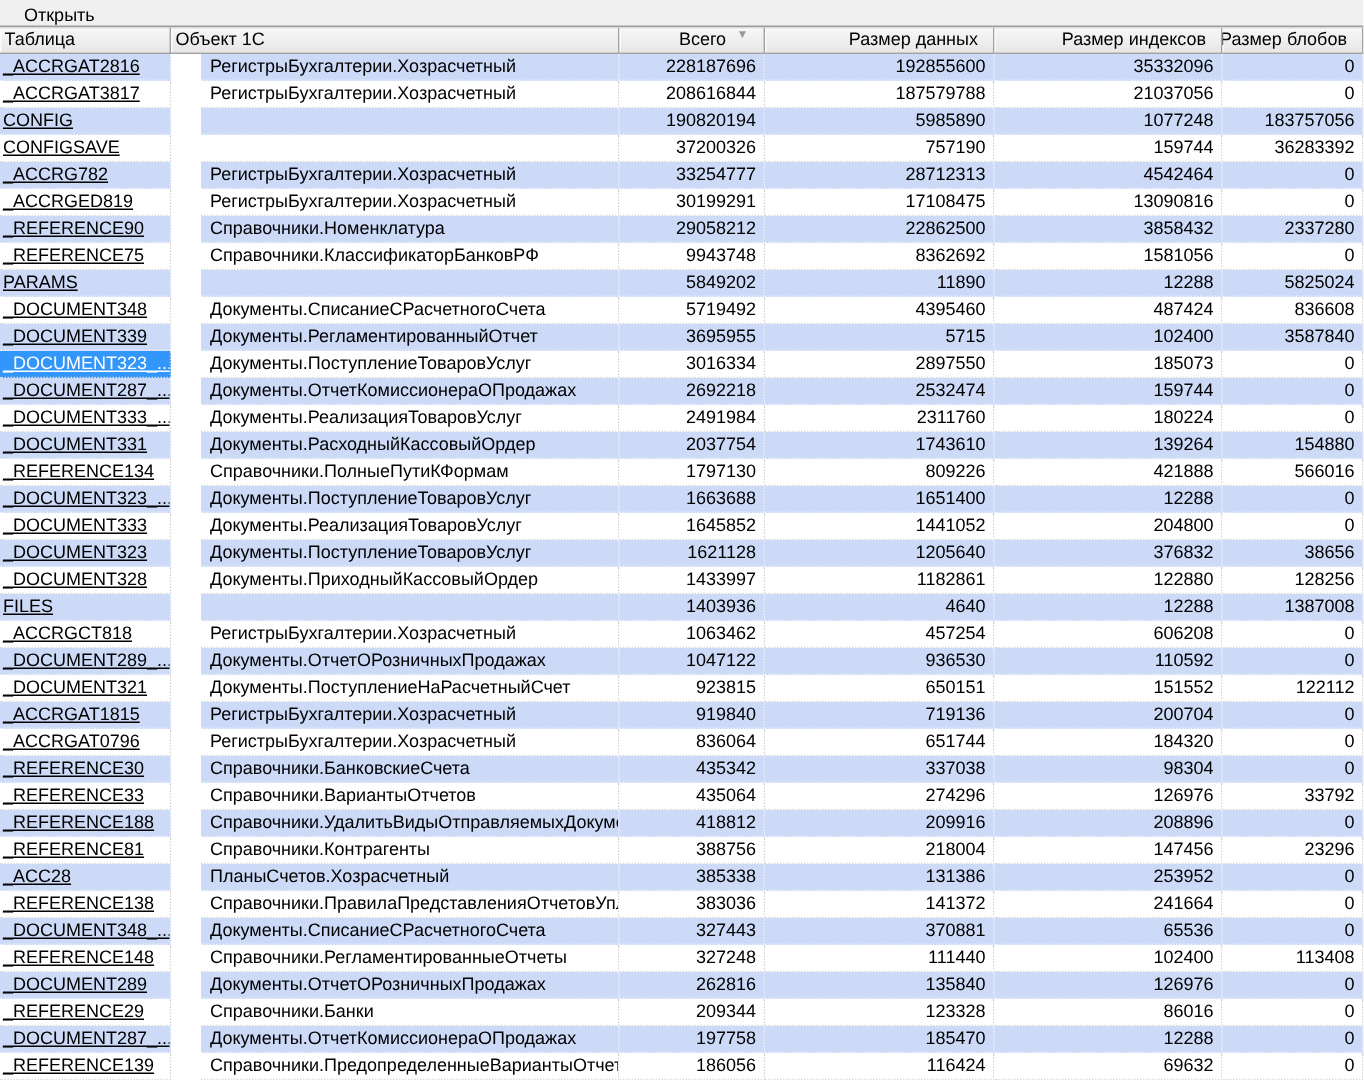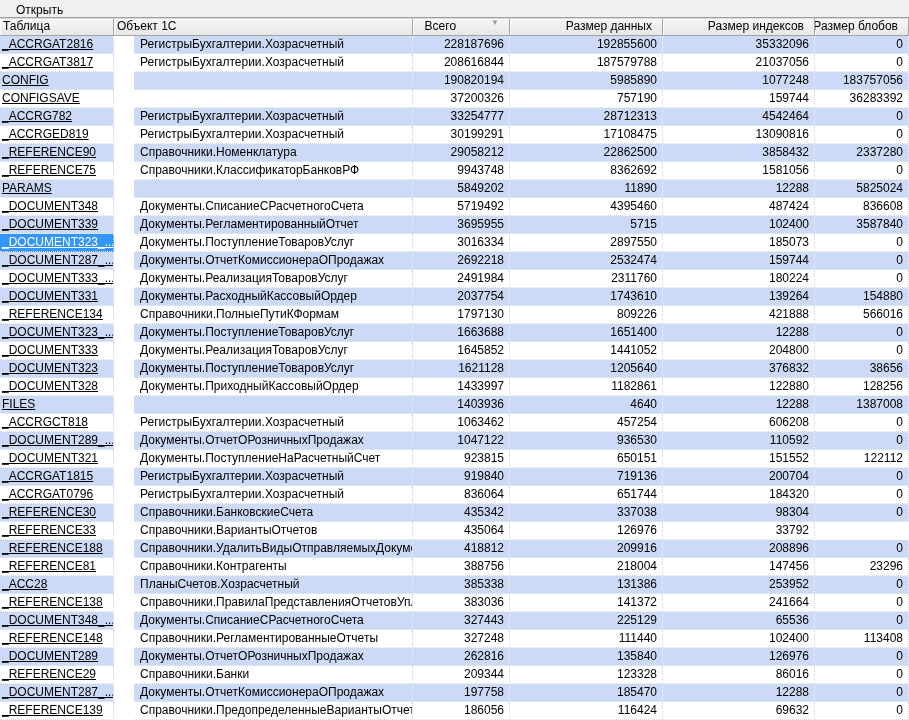--- a/index.html
+++ b/index.html
@@ -19,21 +19,21 @@
   }
   .hcell{
     box-sizing:border-box;height:18px;
     background:linear-gradient(#f6f6f6,#e7e7e7);
     border-right:1px solid #a3a3a3;border-bottom:1px solid #a3a3a3;
     border-top:1px solid #dadada;
     box-shadow:inset 1px 1px 0 #fbfbfb;
     display:flex;overflow:hidden;white-space:nowrap;
   }
   .hcell.left{justify-content:flex-start;padding-left:3px;}
-  .hcell.right{justify-content:flex-end;padding-right:10px;gap:28px;}
+  .hcell.right{justify-content:flex-end;padding-right:10px;}
   .sort-icon{color:#9a9a9a;font-size:8px;margin-left:7px;line-height:1;}
   .row{height:18px;}
   .cell{
     box-sizing:border-box;height:18px;line-height:17px;background:#fff;
     border-right:1px dotted #d2d2d2;border-bottom:1px dotted #dcdcdc;
     overflow:hidden;white-space:nowrap;cursor:default;
   }
   .row.alt .cell{background:#ccdaf7;border-bottom-color:#e8eefb;border-right-color:#e8eefb;}
   .cell.c0{padding-left:2px;text-decoration:underline;}
   .cell.c1{padding-left:6px;margin-left:20px;}
@@ -283,20 +283,21 @@
         <div class="cell c1">Справочники.БанковскиеСчета</div>
         <div class="cell c2 num">435342</div>
         <div class="cell c3 num">337038</div>
         <div class="cell c4 num">98304</div>
         <div class="cell c5 num">0</div>
       </div>
       <div class="row">
         <div class="cell c0">_REFERENCE33</div>
         <div class="cell c1">Справочники.ВариантыОтчетов</div>
         <div class="cell c2 num">435064</div>
+        <div class="cell c3 num">274296</div>
         <div class="cell c4 num">126976</div>
         <div class="cell c5 num">33792</div>
       </div>
       <div class="row alt">
         <div class="cell c0">_REFERENCE188</div>
         <div class="cell c1">Справочники.УдалитьВидыОтправляемыхДокументов</div>
         <div class="cell c2 num">418812</div>
         <div class="cell c3 num">209916</div>
         <div class="cell c4 num">208896</div>
         <div class="cell c5 num">0</div>
@@ -322,21 +323,21 @@
         <div class="cell c1">Справочники.ПравилаПредставленияОтчетовУплаты...</div>
         <div class="cell c2 num">383036</div>
         <div class="cell c3 num">141372</div>
         <div class="cell c4 num">241664</div>
         <div class="cell c5 num">0</div>
       </div>
       <div class="row alt">
         <div class="cell c0">_DOCUMENT348_...</div>
         <div class="cell c1">Документы.СписаниеСРасчетногоСчета</div>
         <div class="cell c2 num">327443</div>
-        <div class="cell c3 num">225129</div>
+        <div class="cell c3 num">370881</div>
         <div class="cell c4 num">65536</div>
         <div class="cell c5 num">0</div>
       </div>
       <div class="row">
         <div class="cell c0">_REFERENCE148</div>
         <div class="cell c1">Справочники.РегламентированныеОтчеты</div>
         <div class="cell c2 num">327248</div>
         <div class="cell c3 num">111440</div>
         <div class="cell c4 num">102400</div>
         <div class="cell c5 num">113408</div>

